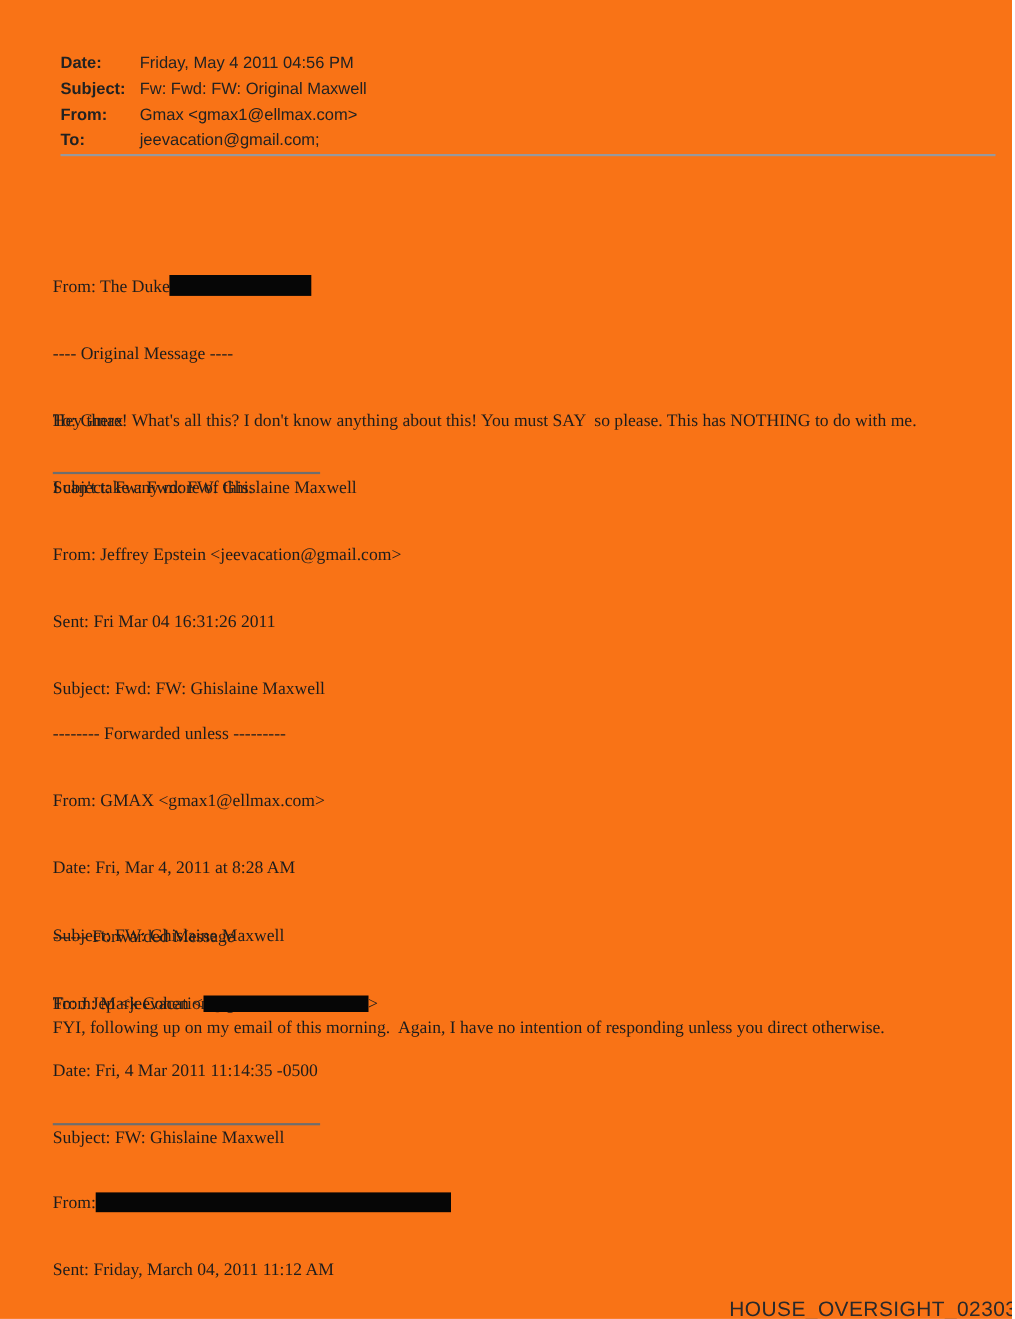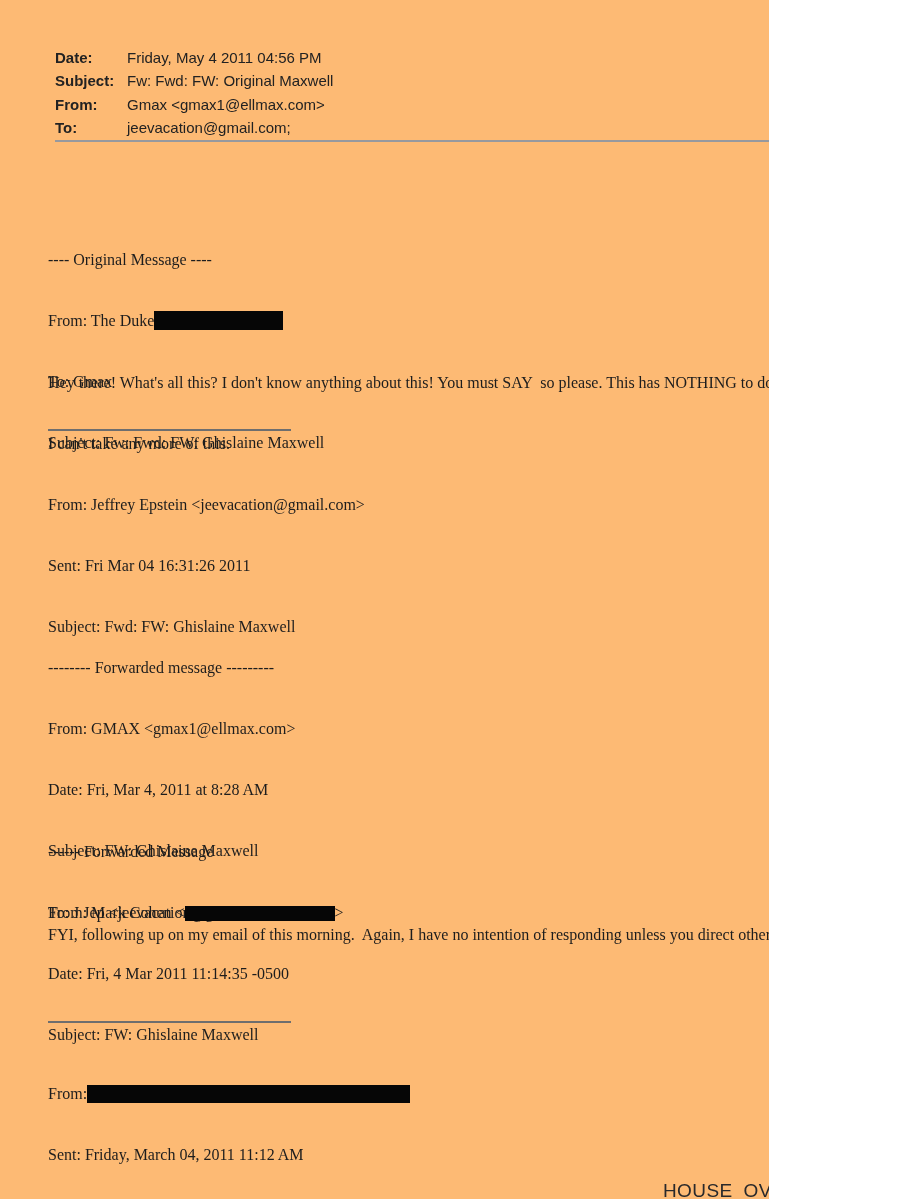--- a/index.html
+++ b/index.html
@@ -1,18 +1,18 @@
 <!DOCTYPE html>
 <html><head>
 <meta charset="utf-8">
 <style>
   html,body{margin:0;padding:0;background:#ffffff;}
   .page{
-    position:relative;width:769px;height:1199px;background:#fdba74;
-    overflow:hidden;font-family:"Liberation Serif",serif;color:#1d1d1d;
+    position:relative;width:880px;height:1199px;background:#f97316;
+    overflow:hidden;font-family:"Liberation Serif",serif;color:#1d1d1d;padding-left:40px;
   }
   
   .ehdr{
     position:absolute;left:55px;top:46px;
     font-family:"Liberation Sans",sans-serif;font-size:15px;color:#222;
   }
   .hrow{display:flex;line-height:23.3px;white-space:pre;}
   .hlabel{font-weight:bold;width:72px;flex:0 0 72px;}
   .hrule{
     position:absolute;left:55px;top:140px;width:850px;height:2px;
@@ -66,41 +66,41 @@
       <span class="hvalue">Gmax &lt;gmax1@ellmax.com&gt;</span>
     </div>
     <div class="hrow">
       <span class="hlabel">To:</span>
       <span class="hvalue">jeevacation@gmail.com;</span>
     </div>
   </header>
   <div class="hrule"></div>
 
   <section class="blk b1">
+    <div class="bline"><span>From: The Duke</span><span class="redact r1"></span></div>
     <div class="bline">---- Original Message ----</div>
-    <div class="bline"><span>From: The Duke</span><span class="redact r1"></span></div>
     <div class="bline">To: Gmax</div>
     <div class="bline">Subject: Fw: Fwd: FW: Ghislaine Maxwell</div>
   </section>
 
   <section class="blk p1">
     <div class="bline">Hey there! What's all this? I don't know anything about this! You must SAY  so please. This has NOTHING to do with me.</div>
     <div class="bline">I can't take any more of this.</div>
   </section>
 
   <div class="mrule d1"></div>
 
   <section class="blk b2">
     <div class="bline">From: Jeffrey Epstein &lt;jeevacation@gmail.com&gt;</div>
     <div class="bline">Sent: Fri Mar 04 16:31:26 2011</div>
     <div class="bline">Subject: Fwd: FW: Ghislaine Maxwell</div>
   </section>
 
   <section class="blk b3">
-    <div class="bline">-------- Forwarded message ---------</div>
+    <div class="bline">-------- Forwarded unless ---------</div>
     <div class="bline">From: GMAX &lt;gmax1@ellmax.com&gt;</div>
     <div class="bline">Date: Fri, Mar 4, 2011 at 8:28 AM</div>
     <div class="bline">Subject: FW: Ghislaine Maxwell</div>
     <div class="bline">To: J Jep &lt;jeevacation@gmail.com&gt;</div>
   </section>
 
   <section class="blk b4">
     <div class="bline">------ Forwarded Message</div>
     <div class="bline"><span>From: Mark Cohen &lt;</span><span class="redact r2"></span><span>&gt;</span></div>
     <div class="bline">Date: Fri, 4 Mar 2011 11:14:35 -0500</div>

